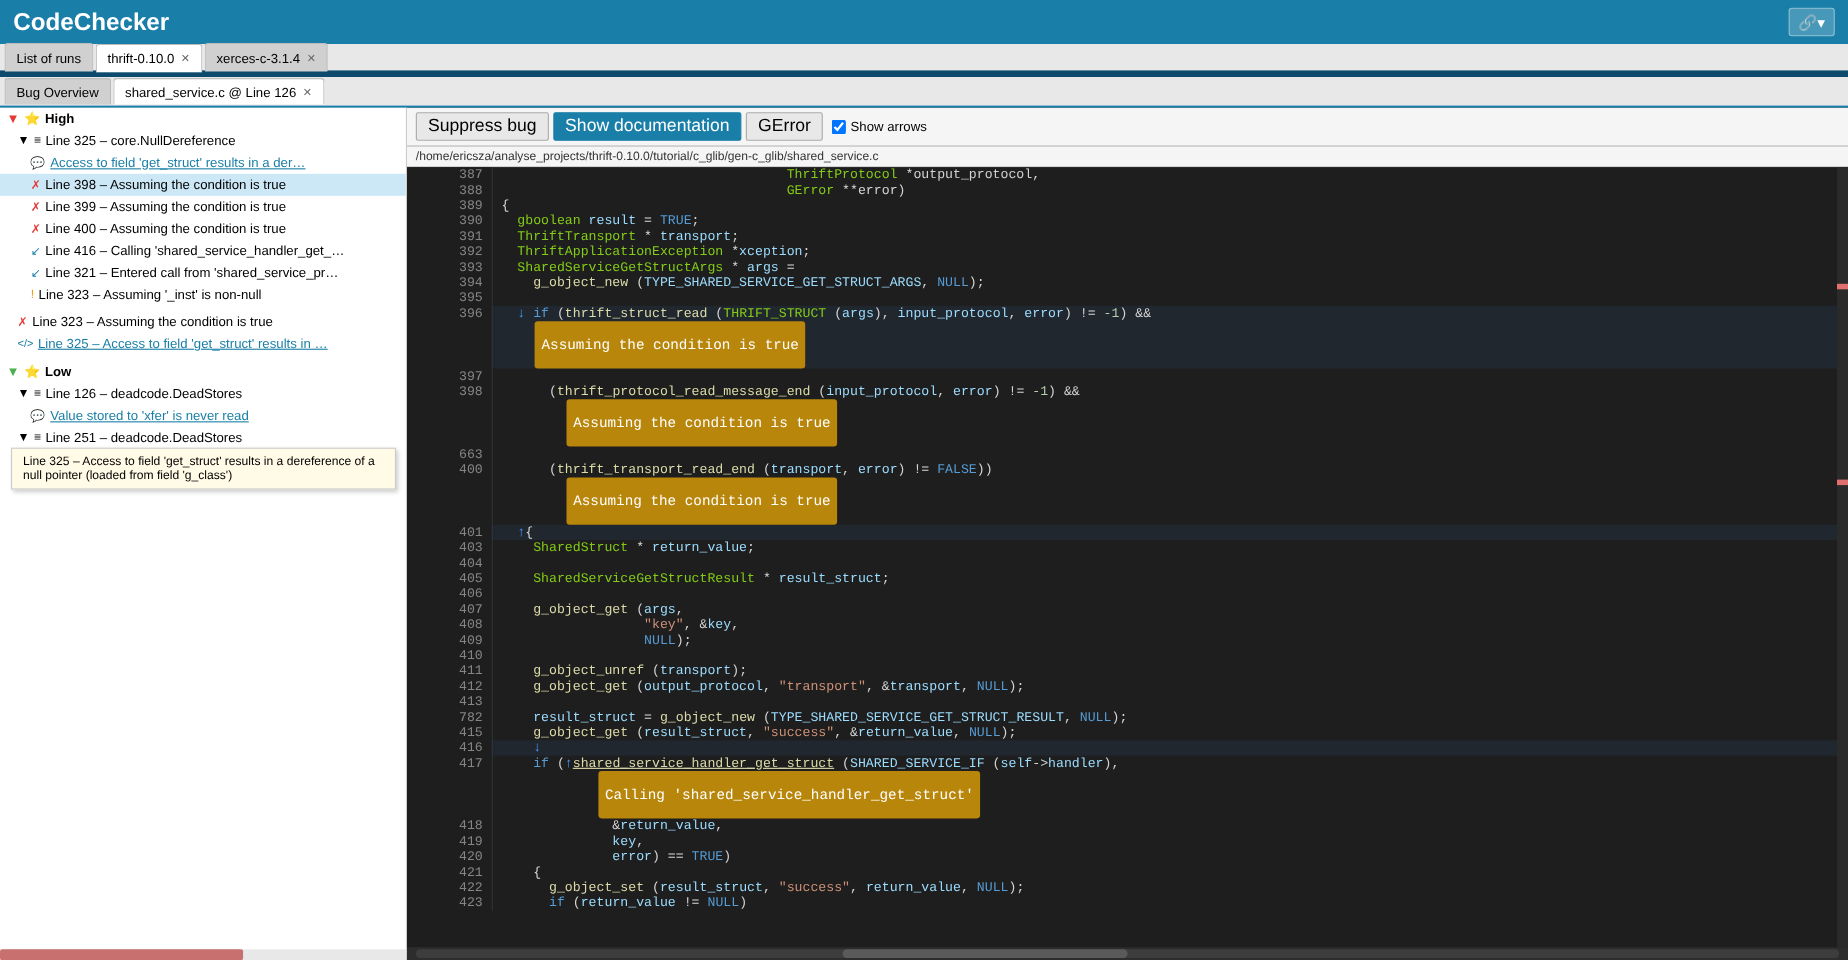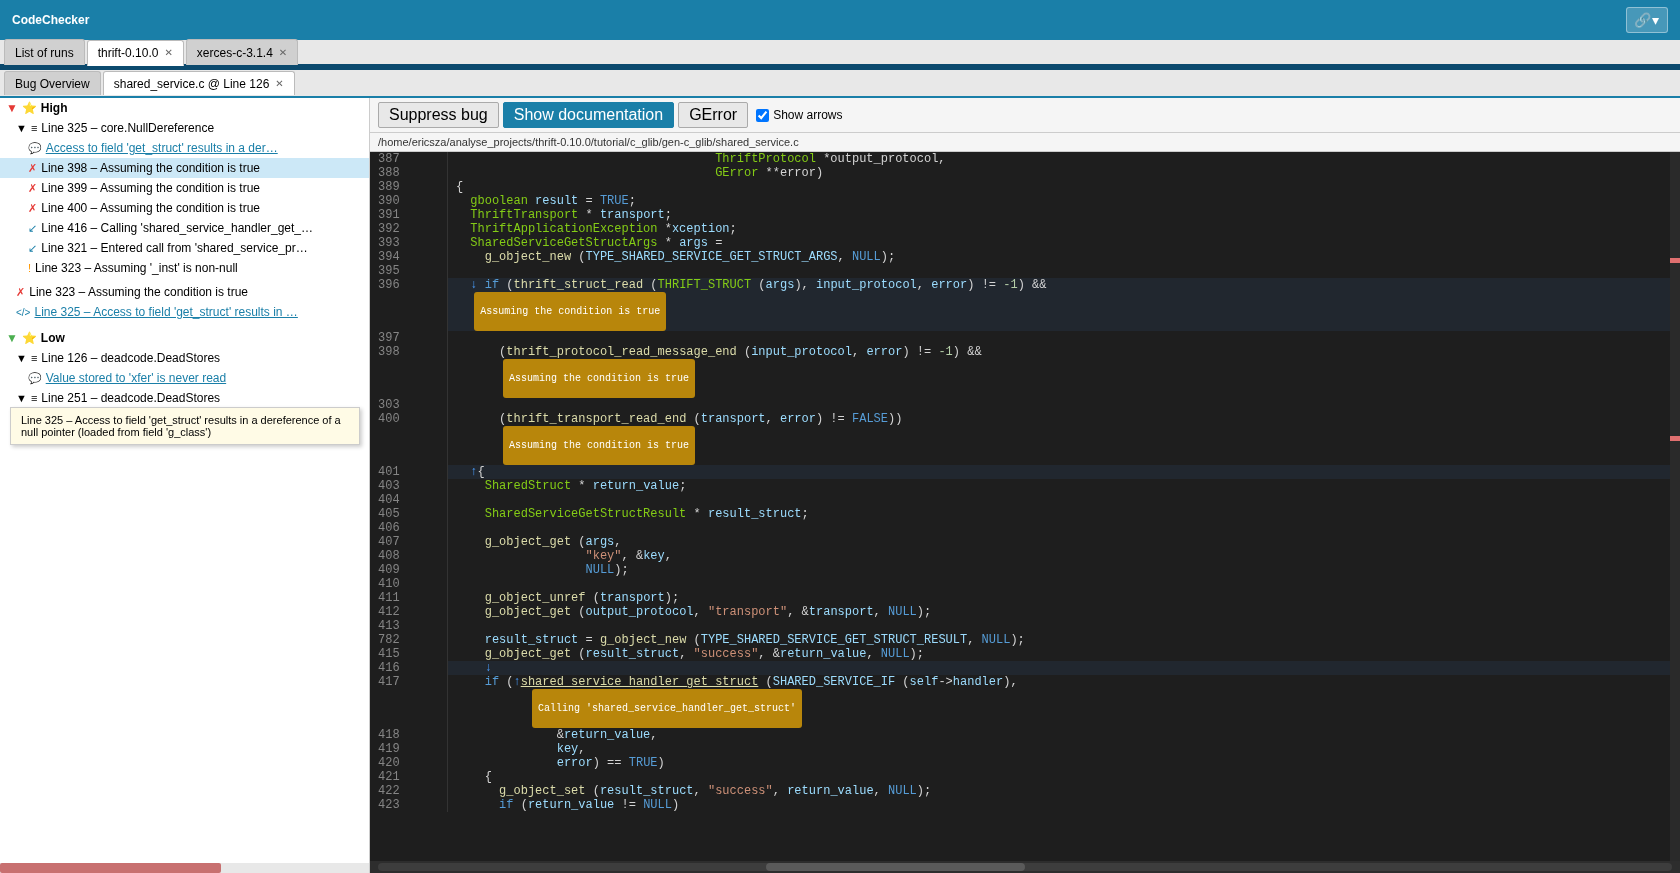--- a/index.html
+++ b/index.html
@@ -8,21 +8,21 @@
     
     #app-header {
       background: #1a7fa8;
       color: white;
       padding: 8px 12px;
       display: flex;
       align-items: center;
       justify-content: space-between;
       height: 40px;
     }
-    #app-title { font-size: 12px; font-weight: bold; color: white; }
+    #app-title { font-size: 22px; font-weight: bold; color: white; }
     #header-icon {
       background: rgba(255,255,255,0.2);
       border: 1px solid rgba(255,255,255,0.4);
       border-radius: 3px;
       padding: 4px 8px;
       color: white;
       cursor: pointer;
     }
 
     
@@ -200,20 +200,21 @@
       position: relative;
     }
 
     #code-table {
       border-collapse: collapse;
       width: 100%;
     }
     #code-table td { vertical-align: top; }
     .line-num {
       color: #858585;
+      text-align: right;
       padding: 0 8px 0 8px;
       user-select: none;
       min-width: 35px;
       background: #1e1e1e;
       border-right: 1px solid #333;
     }
     .line-code {
       padding: 0 8px;
       white-space: pre;
       color: #d4d4d4;
@@ -224,22 +225,22 @@
     .line-code .fn { color: #dcdcaa; }
     .line-code .num { color: #b5cea8; }
     .line-code .var { color: #9cdcfe; }
 
     .annotation-bubble {
       display: inline-block;
       background: #b8860b;
       color: white;
       padding: 14px 6px;
       border-radius: 3px;
-      font-size: 10px;
-      margin-left: 4px;
+      font-size: 13px;
+      margin-left: 16px;
     }
 
     .code-arrow {
       color: #4a9eff;
       font-weight: bold;
     }
 
     
     #bottom-scrollbar {
       height: 12px;
@@ -476,21 +477,21 @@
             <td class="line-num">397</td>
             <td class="line-code"></td>
           </tr>
 
           <tr class="line-row">
             <td class="line-num">398</td>
             <td class="line-code">      (<span class="fn">thrift_protocol_read_message_end</span> (<span class="var">input_protocol</span>, <span class="var">error</span>) != <span class="num">-1</span>) &amp;&amp;
       <span class="annotation-bubble"><span>Assuming the condition is true</span></span></td>
           </tr>
           <tr class="line-row">
-            <td class="line-num">303</td>
+            <td class="line-num">663</td>
             <td class="line-code"></td>
           </tr>
 
           <tr class="line-row">
             <td class="line-num">400</td>
             <td class="line-code">      (<span class="fn">thrift_transport_read_end</span> (<span class="var">transport</span>, <span class="var">error</span>) != <span class="kw">FALSE</span>))
       <span class="annotation-bubble"><span>Assuming the condition is true</span></span></td>
           </tr>
 
           <tr class="line-row highlight-arrow-line">

